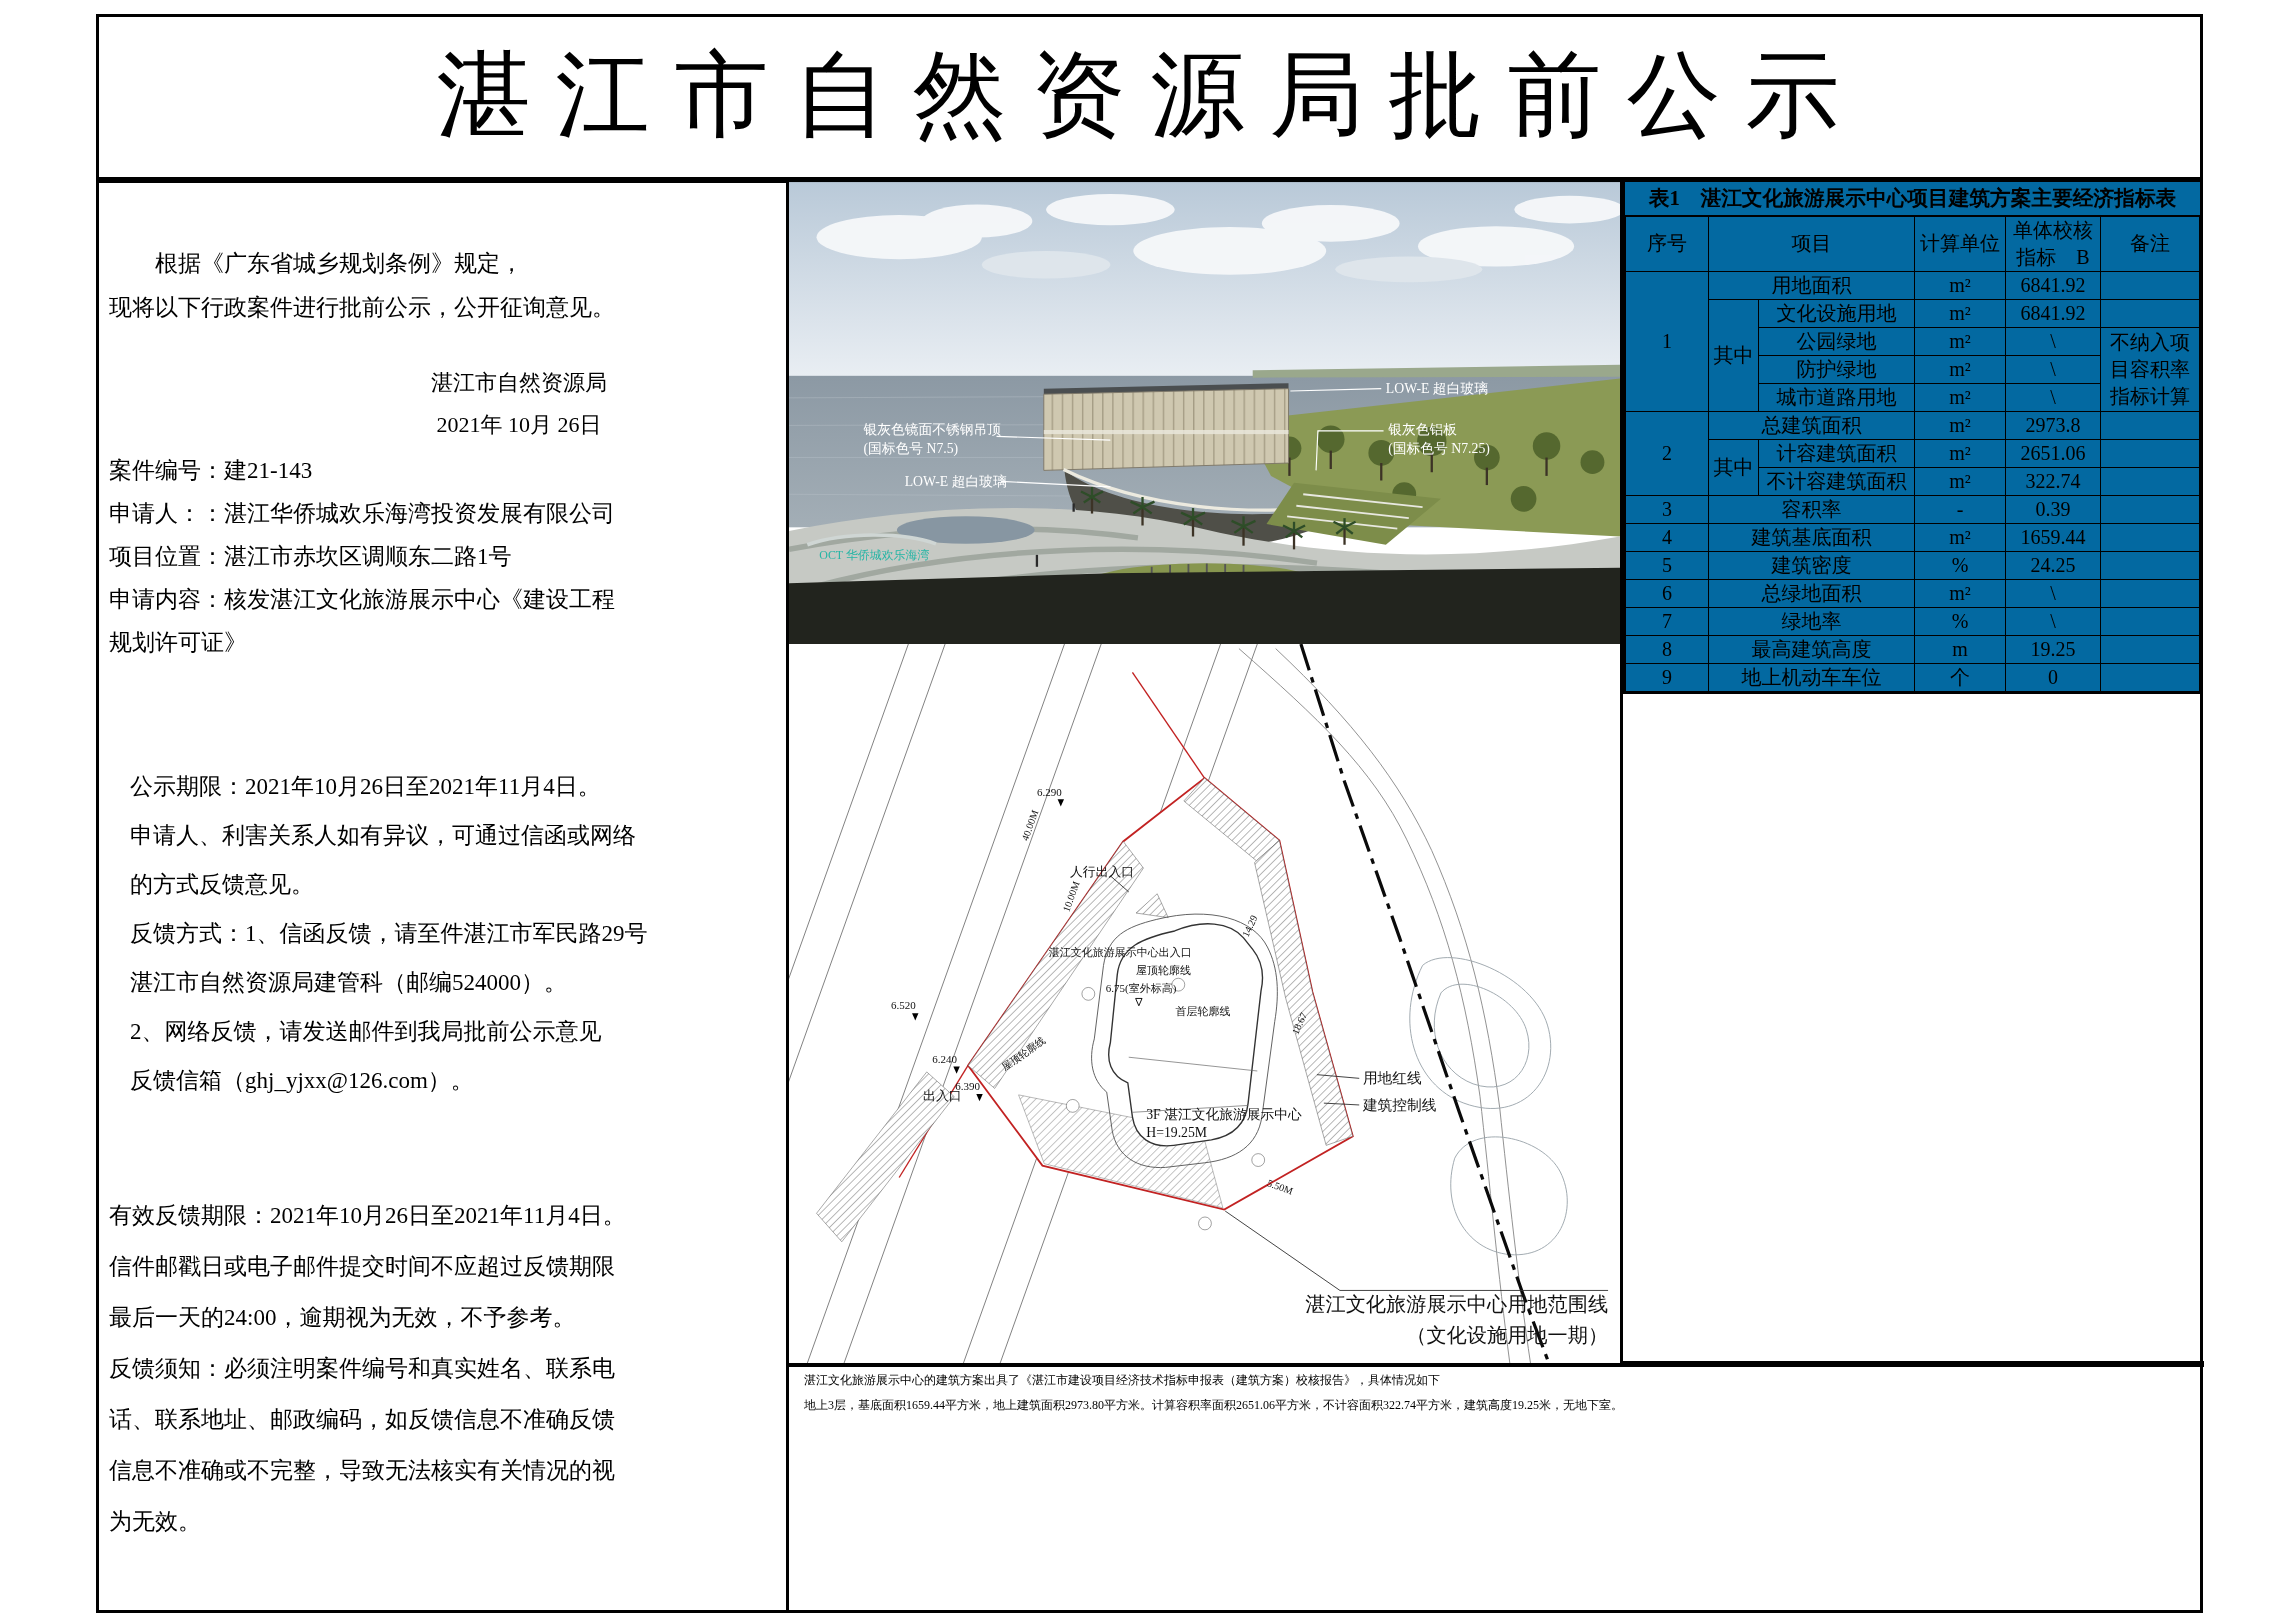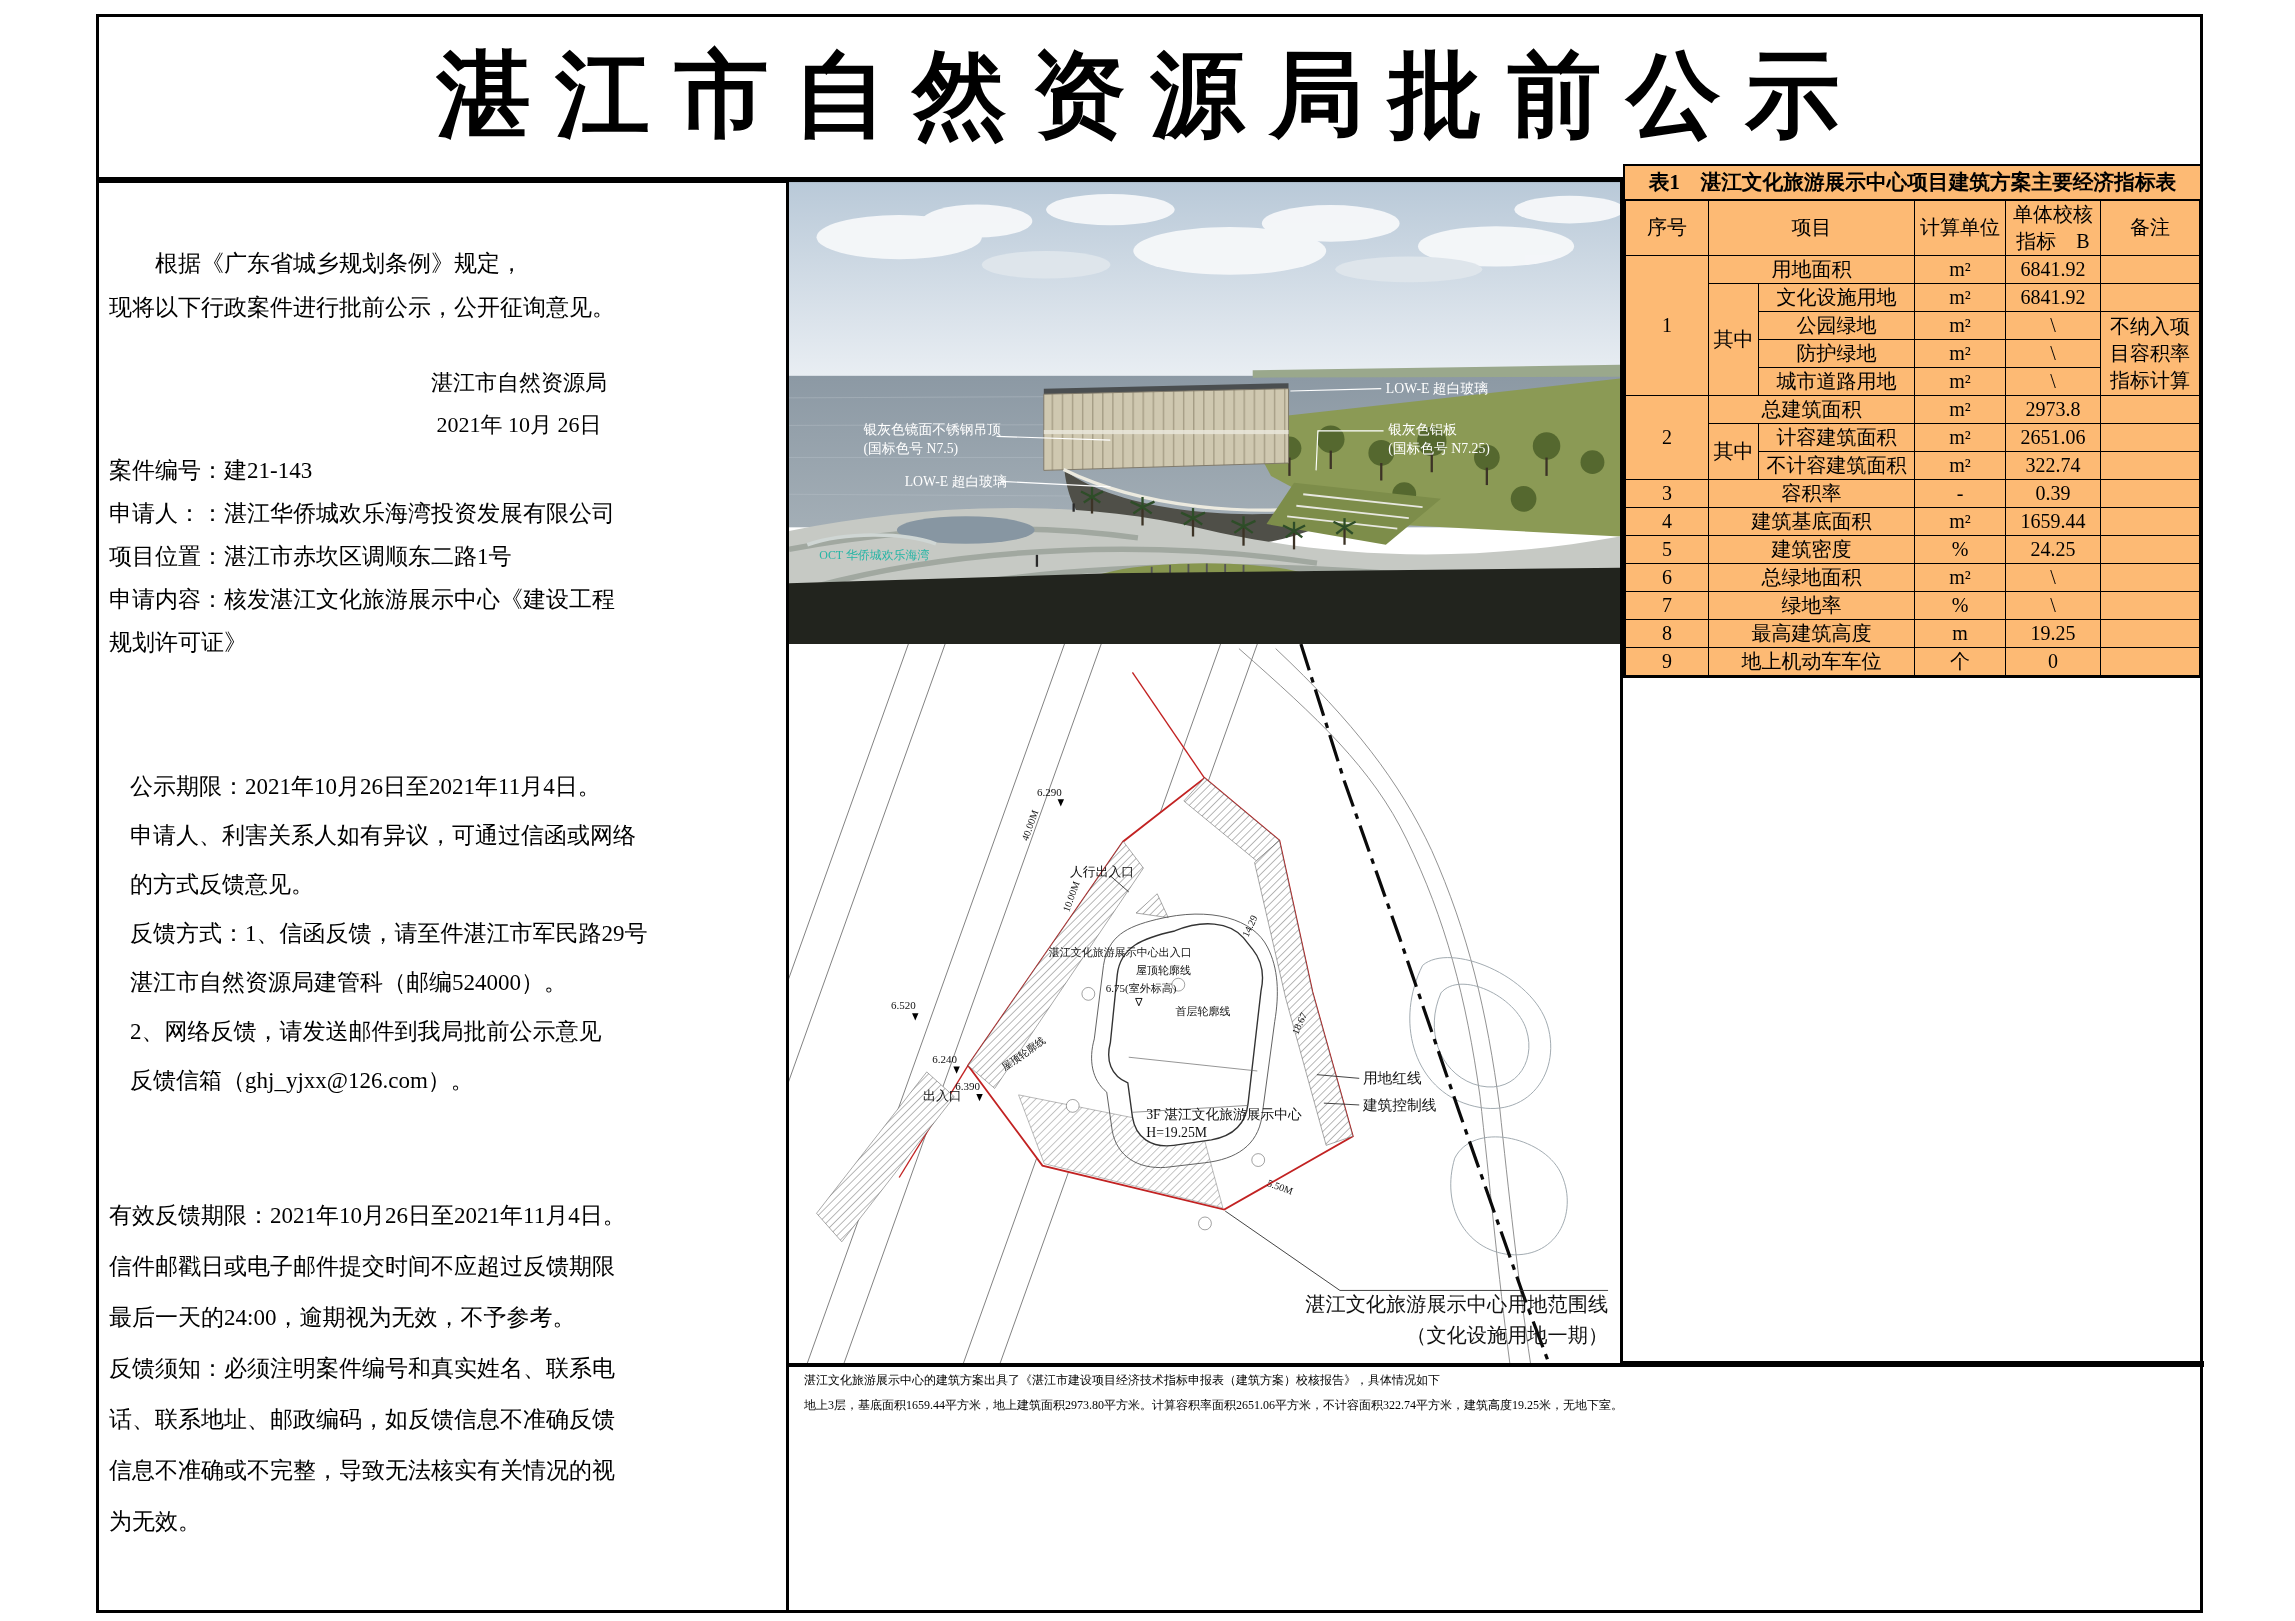--- a/index.html
+++ b/index.html
@@ -6,36 +6,36 @@
   body{position:relative;width:2295px;height:1621px;background:#ffffff;
        font-family:"Liberation Serif","DejaVu Serif",serif;color:#000;}
   .abs{position:absolute;}
   
   #doc-border{left:96px;top:13.8px;width:2107px;height:1599px;border:3.2px solid #000;box-sizing:border-box;}
   #title-rule{left:96px;top:177px;width:2107px;height:5.5px;background:#000;}
   #vdiv-left{left:786px;top:179px;width:3.2px;height:1431px;background:#000;}
   #vdiv-right{left:1620px;top:179px;width:3.2px;height:1187px;background:#000;}
   #caption-rule{left:786px;top:1361px;width:1418px;height:5.5px;background:#000;}
   
-  #main-title{left:138px;top:32px;width:2025px;text-align:center;font-size:94px;font-weight:bold;letter-spacing:25px;white-space:nowrap;}
+  #main-title{left:138px;top:32px;width:2025px;text-align:center;font-size:94px;font-weight:normal;letter-spacing:25px;white-space:nowrap;}
   
   .para{left:109px;width:673px;font-size:23px;white-space:pre-line;}
   #p1{top:242px;line-height:44px;}
   #p2{left:294px;top:362px;width:450px;text-align:center;font-size:22px;line-height:42px;white-space:pre-line;}
   #p3{top:449px;line-height:43px;}
   #p4{top:762px;line-height:49px;margin-left:21px;}
   #p5{top:1190px;line-height:51px;}
   
   #render-svg{left:789px;top:182px;}
   #plan-svg{left:789px;top:644px;}
   .caption{left:804px;width:1391px;font-size:12px;white-space:nowrap;}
   #cap1{top:1372px;}
   #cap2{top:1397px;}
   
-  #table-wrap{left:1623px;top:164px;width:579px;border:2.8px solid #000;box-sizing:border-box;background:#fdba74;}
+  #table-wrap{left:1623px;top:180px;width:579px;border:2.8px solid #000;box-sizing:border-box;background:#0369a1;}
   .tbl-title{font-size:20.7px;font-weight:bold;text-align:center;white-space:nowrap;border-bottom:1.8px solid #000;padding:2.3px 0.9px;}
   #indicator-table{border-collapse:collapse;width:100%;font-size:20px;table-layout:fixed;}
   #indicator-table th,#indicator-table td{border:1.4px solid #000;text-align:center;vertical-align:middle;padding:0 1.4px;overflow:hidden;}
   #indicator-table td{height:26px;}
   #indicator-table thead th{height:47px;font-weight:normal;}
   .pre{white-space:pre-line;}
   svg text{font-family:"Liberation Serif","DejaVu Serif",serif;}
 </style>
 </head>
 <body>

